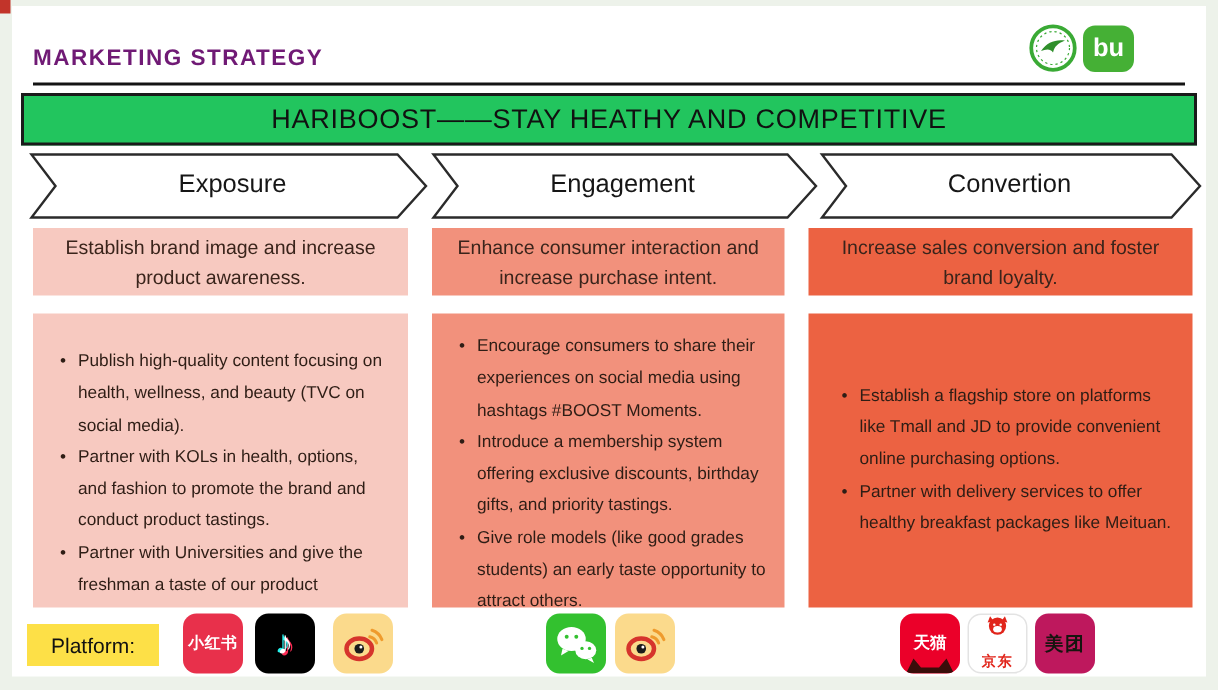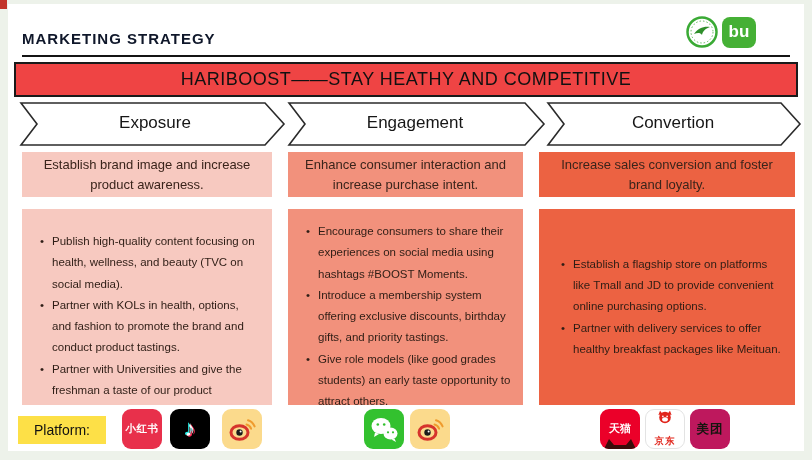--- a/index.html
+++ b/index.html
@@ -6,36 +6,36 @@
   body{
     width:812px;height:460px;position:relative;overflow:hidden;
     background:#edf2ea;
     font-family:"Liberation Sans", sans-serif;
     color:#1f1f1f;
   }
   .slide{position:absolute;left:8px;top:4px;width:796px;height:447px;background:#ffffff;}
   .corner-mark{position:absolute;left:0;top:0;width:7px;height:9px;background:#c2342a;}
 
   
-  .hdr-title{position:absolute;left:22px;top:30px;font-size:15px;font-weight:600;letter-spacing:1px;color:#0f172a;}
+  .hdr-title{position:absolute;left:22px;top:30px;font-size:15px;font-weight:600;letter-spacing:1px;color:#701a75;}
   .hdr-rule{position:absolute;left:22px;top:55px;width:768px;height:2px;background:#141414;}
 
   
   .logo{position:absolute;left:686px;top:12px;width:120px;height:40px;display:flex;align-items:center;gap:4px;}
   .logo-emblem{width:32px;height:32px;flex:0 0 auto;}
   .logo-bu{width:34px;height:31px;background:#45b035;border-radius:8px;color:#fff;
     display:flex;align-items:center;justify-content:center;font-size:17px;font-weight:bold;flex:0 0 auto;}
   .logo-txt{display:flex;flex-direction:column;line-height:1.25;}
   .logo-org{font-size:8px;color:#3aaa35;letter-spacing:1px;}
   .logo-dept{font-size:9px;color:#c01920;font-weight:bold;letter-spacing:1px;}
   .logo-bar{height:2px;background:#a9cfa4;margin-top:2px;border-radius:1px;}
   .logo-bar.b1{width:46px;} .logo-bar.b2{width:38px;}
 
   
-  .banner{position:absolute;left:14px;top:62px;width:780px;height:31px;border:2px solid #1a1a1a;background:#ef4444;
+  .banner{position:absolute;left:14px;top:62px;width:780px;height:31px;border:2px solid #1a1a1a;background:#22c55e;
     display:flex;align-items:center;justify-content:center;}
   .banner span{font-size:18px;letter-spacing:.5px;color:#111;}
 
   
   .chev-svg{position:absolute;left:0;top:101px;width:812px;height:46px;}
   .chev-label{position:absolute;top:101px;height:44px;display:flex;align-items:center;justify-content:center;
     font-size:17px;color:#161616;}
   .cl1{left:40px;width:230px;} .cl2{left:300px;width:230px;} .cl3{left:558px;width:230px;}
 
   

